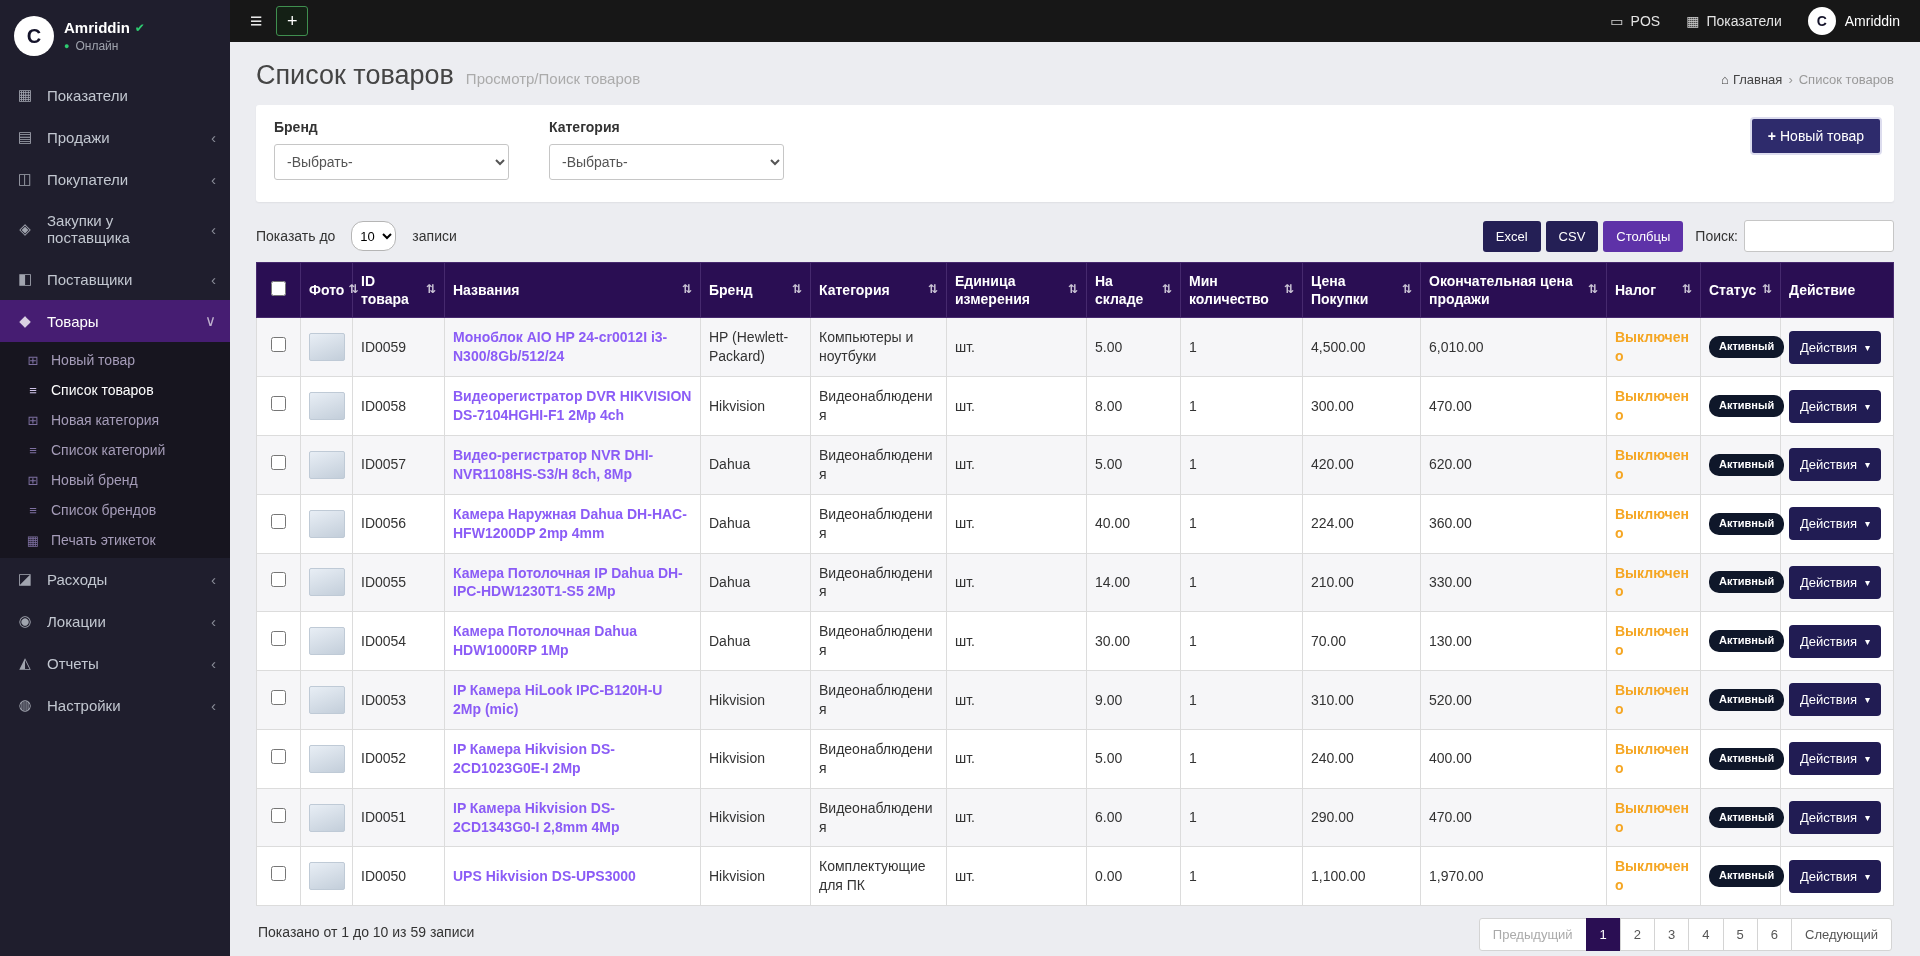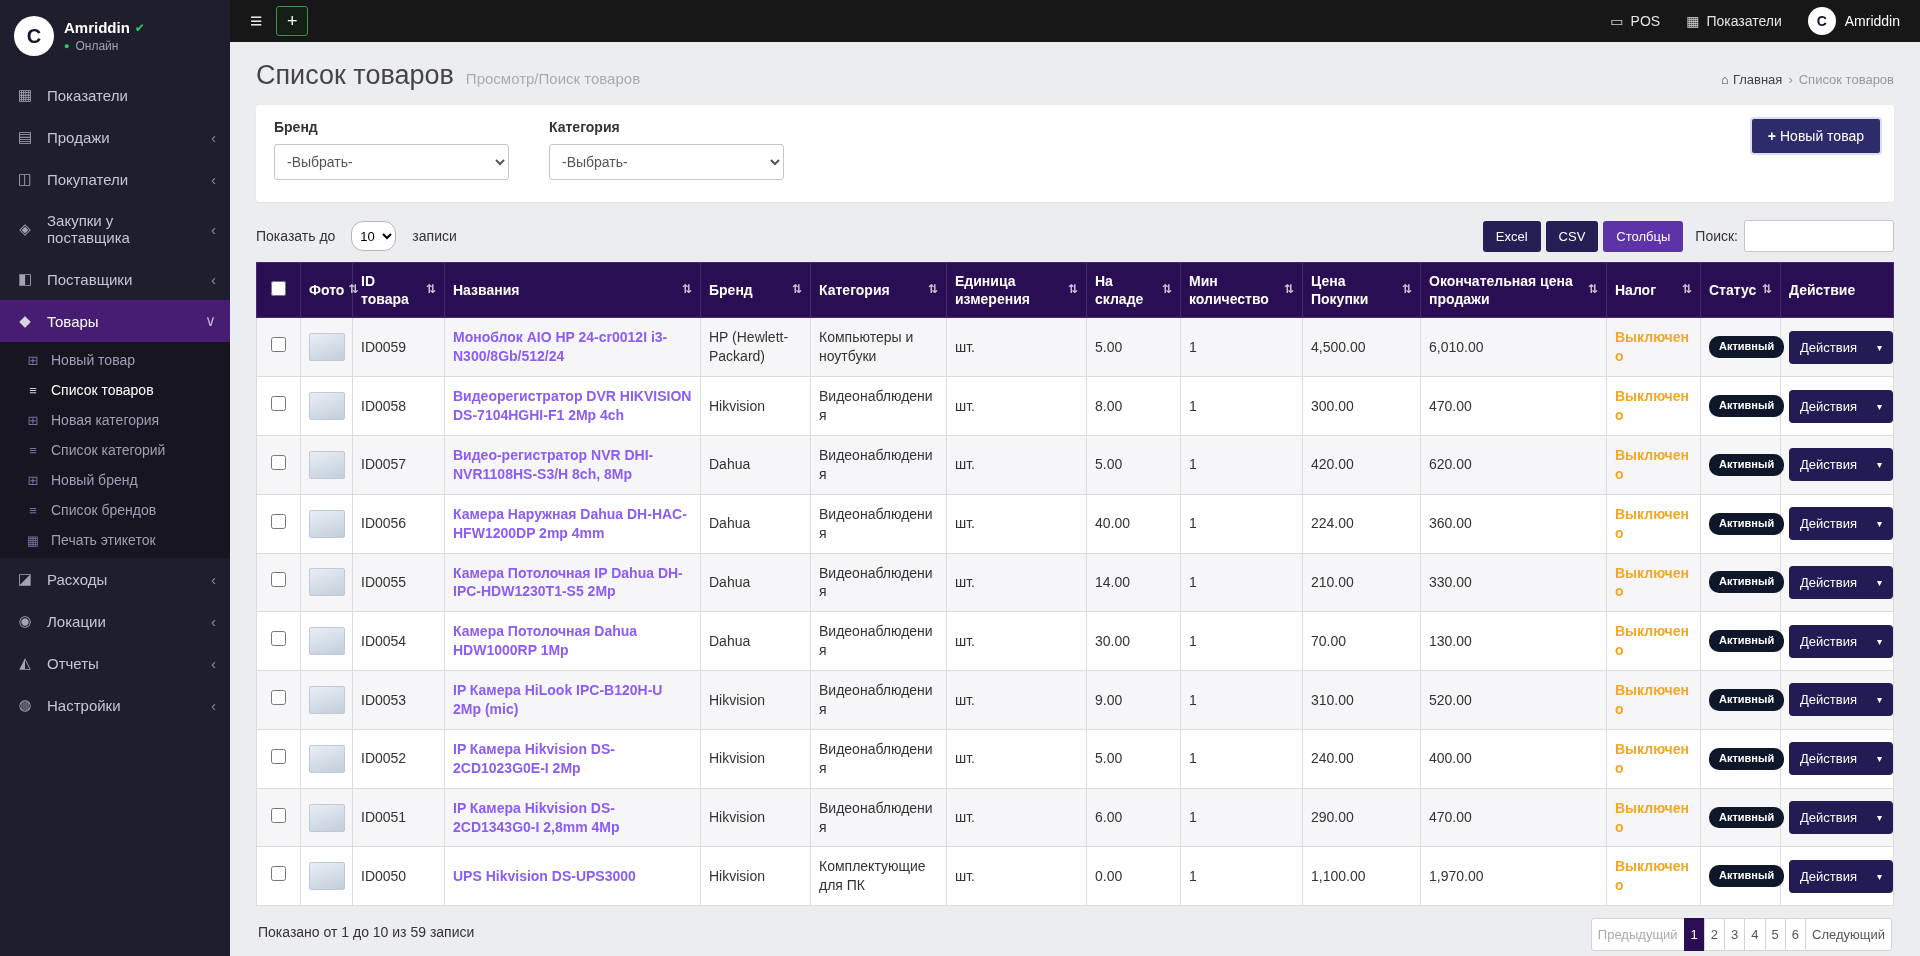--- a/index.html
+++ b/index.html
@@ -96,29 +96,29 @@
   tbody tr:nth-child(odd) { background: #f6f6f8; }
   tbody tr:nth-child(even) { background: #fff; }
   .c-center { text-align: center; }
   .photo { width: 36px; height: 28px; margin: 0 auto; border: 1px solid #bfcad6; border-radius: 2px;
     background: linear-gradient(160deg, #e8eef5 0%, #c3ceda 100%); cursor: pointer; }
   .pname { color: #8b5cf6; font-weight: bold; text-decoration: none; cursor: pointer; }
   .tax-off { color: #f5a623; font-weight: bold; }
   .badge-active { background: #0f172a; color: #fff; font-size: 11px; font-weight: bold;
     padding: 3px 10px 4px; border-radius: 10px; white-space: nowrap; display: inline-block; }
   .btn-action { background: #211c53; color: #fff; border: none; border-radius: 4px; padding: 9px 11px;
-    font-size: 13px; cursor: pointer; display: inline-flex; align-items: center; gap: 20px; font-family: inherit; }
+    font-size: 13px; cursor: pointer; display: inline-flex; align-items: center; gap: 8px; font-family: inherit; }
   .btn-action .caret { font-size: 10px; }
   input[type="checkbox"] { width: 15px; height: 15px; cursor: pointer; }
 
   
   .table-footer { display: flex; align-items: flex-start; padding: 12px 2px; }
   .summary { font-size: 14px; color: #333; padding-top: 6px; }
   .pagination { margin-left: auto; display: flex; }
-  .page-btn { border: 1px solid #d4d4d4; background: #fff; color: #555; font-size: 13px; padding: 8px 6px;
+  .page-btn { border: 1px solid #d4d4d4; background: #fff; color: #555; font-size: 13px; padding: 8px 13px;
     cursor: pointer; margin-left: -1px; font-family: inherit; }
   .page-btn.first { border-radius: 3px 0 0 3px; }
   .page-btn.last { border-radius: 0 3px 3px 0; }
   .page-btn.disabled { color: #aaa; }
   .page-btn.active { background: #2a0e53; color: #fff; border-color: #2a0e53; }
 </style>
 </head>
 <body>
 
 <div class="app">

